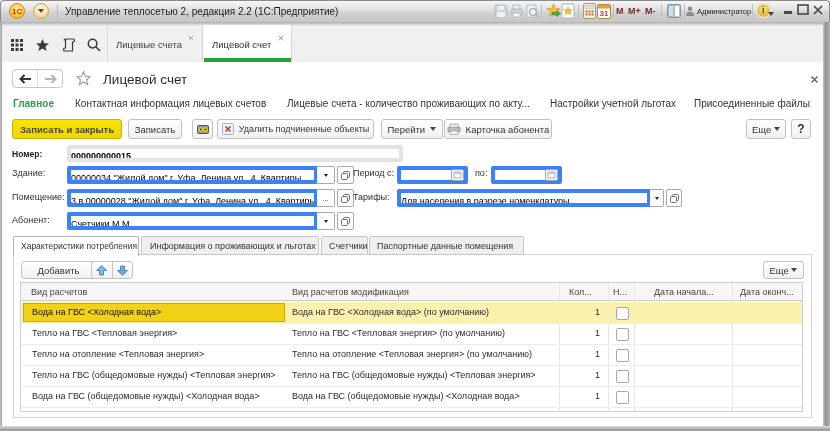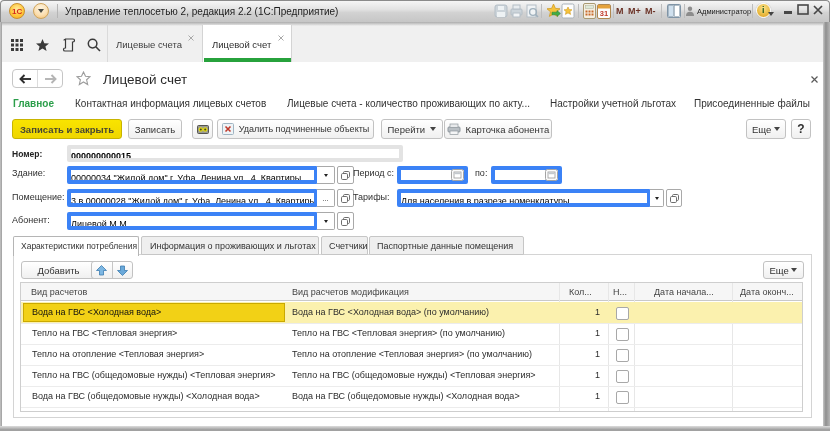--- a/index.html
+++ b/index.html
@@ -255,21 +255,21 @@
       <span style="display:inline-block;width:0;height:0;border-left:2.5px solid transparent;border-right:2.5px solid transparent;border-top:3.5px solid #222;"></span>
     </div>
   <div class="fbtn" style="left:666px;top:189px;width:16px;height:18px;border-radius:2px;">
     <svg width="9" height="9">
         <rect x="2.5" y="0.5" width="6" height="6" rx="1.2" fill="none" stroke="#6e6e6e"></rect>
         <rect x="0.5" y="2.5" width="6" height="6" rx="1.2" fill="#fff" stroke="#6e6e6e"></rect>
       </svg>
   </div>
 
   <div class="lbl" style="left:12px;top:215px;">Абонент:</div>
-  <div class="fld" style="left:67px;top:212px;width:251px;height:18px;">Лицевой М.М.</div>
+  <div class="fld" style="left:67px;top:212px;width:251px;height:18px;">Счетчики М.М.</div>
   <div class="fbtn" style="left:317px;top:212px;width:18px;height:18px;border-left:none;border-radius:0 2px 2px 0;">
       <span style="display:inline-block;width:0;height:0;border-left:2.5px solid transparent;border-right:2.5px solid transparent;border-top:3.5px solid #222;"></span>
     </div>
   <div class="fbtn" style="left:337px;top:212px;width:17px;height:18px;border-radius:2px;">
     <svg width="9" height="9">
         <rect x="2.5" y="0.5" width="6" height="6" rx="1.2" fill="none" stroke="#6e6e6e"></rect>
         <rect x="0.5" y="2.5" width="6" height="6" rx="1.2" fill="#fff" stroke="#6e6e6e"></rect>
       </svg>
   </div>
 

